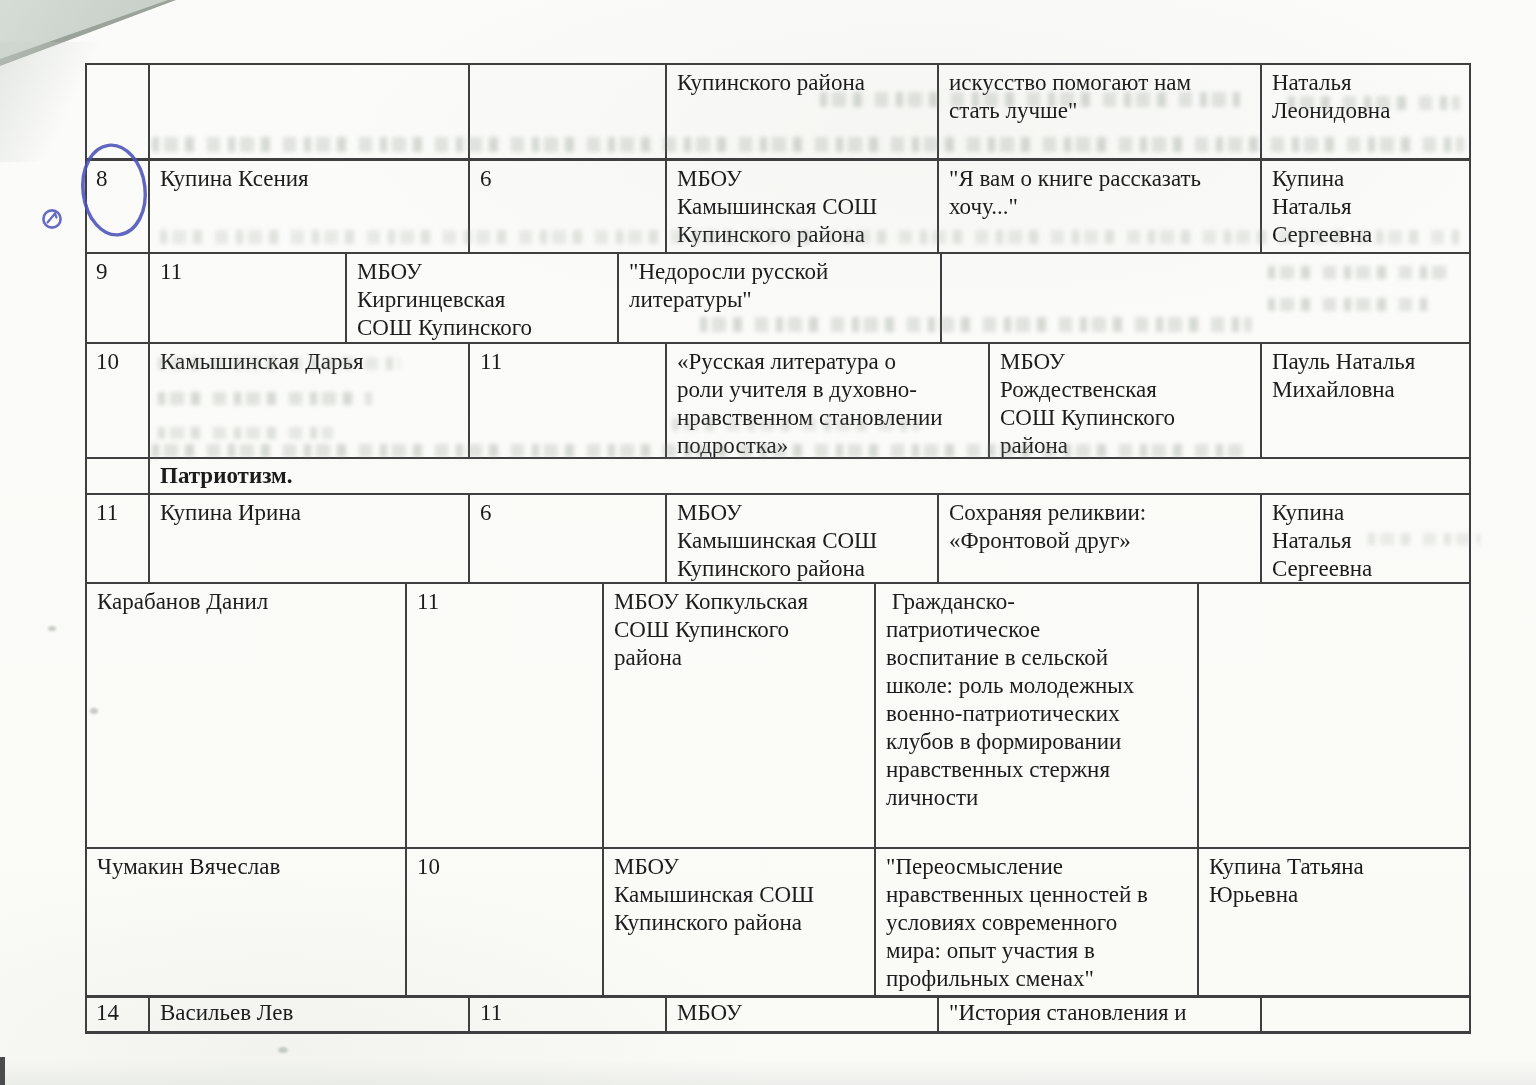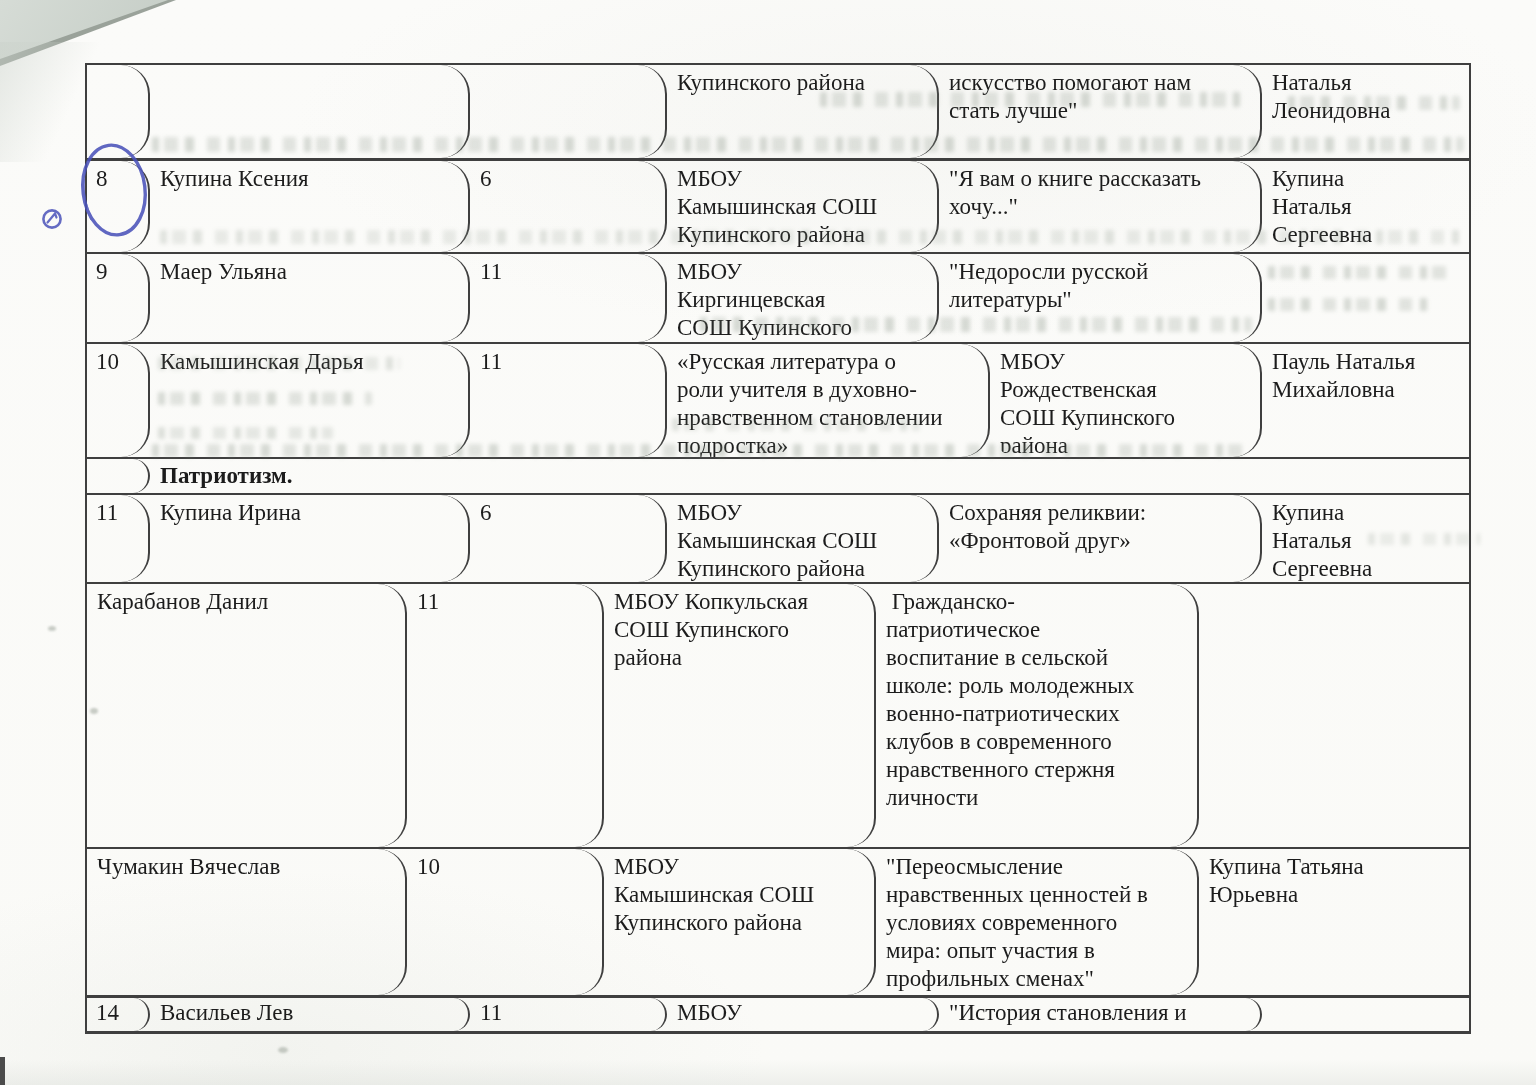--- a/index.html
+++ b/index.html
@@ -44,21 +44,21 @@
   .tr:last-child{border-bottom:none}
   .row-0{height:96px;border-bottom-width:3px}
   .row-1{height:93px}
   .row-2{height:90px}
   .row-3{height:115px}
   .row-sect{height:36px}
   .row-4{height:89px}
   .row-5{height:265px}
   .row-6{height:149px;border-bottom-width:3px}
   .row-7{height:33px}
-  .td{border-right:2px solid var(--line);padding:4px 10px 3px;overflow:hidden;white-space:pre-wrap;border-radius:29px;}
+  .td{border-right:2px solid var(--line);padding:4px 10px 3px;overflow:hidden;white-space:pre-wrap;}
   .td:last-child{border-right:none}
   .c0{width:63px;flex:none;padding-left:9px}
   .c1{width:320px;flex:none}
   .c2{width:197px;flex:none}
   .c3{width:272px;flex:none;padding-right:55px}
   .c4{width:323px;flex:none;padding-right:40px}
   .c5{flex:1;padding-right:45px}
   .row-7 .td{padding-top:1px}
   .section-cell{flex:1;font-weight:bold;border-right:none;padding-top:3px}
 
@@ -97,21 +97,20 @@
     <div class="td c0">8</div>
     <div class="td c1">Купина Ксения</div>
     <div class="td c2">6</div>
     <div class="td c3">МБОУ Камышинская СОШ Купинского района</div>
     <div class="td c4">"Я вам о книге рассказать хочу..."</div>
     <div class="td c5">Купина Наталья Сергеевна</div>
   </div>
 
   <div class="tr row-2">
     <div class="td c0">9</div>
-    <div class="td c1">Маер Ульяна</div>
     <div class="td c2">11</div>
     <div class="td c3">МБОУ Киргинцевская СОШ Купинского района</div>
     <div class="td c4">"Недоросли русской литературы"</div>
     <div class="td c5"></div>
   </div>
 
   <div class="tr row-3">
     <div class="td c0">10</div>
     <div class="td c1">Камышинская Дарья</div>
     <div class="td c2">11</div>
@@ -131,21 +130,21 @@
     <div class="td c2">6</div>
     <div class="td c3">МБОУ Камышинская СОШ Купинского района</div>
     <div class="td c4">Сохраняя реликвии: «Фронтовой друг»</div>
     <div class="td c5">Купина Наталья Сергеевна</div>
   </div>
 
   <div class="tr row-5">
     <div class="td c1">Карабанов Данил</div>
     <div class="td c2">11</div>
     <div class="td c3">МБОУ Копкульская СОШ Купинского района</div>
-    <div class="td c4"> Гражданско-патриотическое воспитание в сельской школе: роль молодежных военно-патриотических клубов в современного нравственного стержня личности</div>
+    <div class="td c4"> Гражданско-патриотическое воспитание в сельской школе: роль молодежных военно-патриотических клубов в формировании нравственных стержня личности</div>
     <div class="td c5"></div>
   </div>
 
   <div class="tr row-6">
     <div class="td c1">Чумакин Вячеслав</div>
     <div class="td c2">10</div>
     <div class="td c3">МБОУ Камышинская СОШ Купинского района</div>
     <div class="td c4">"Переосмысление нравственных ценностей в условиях современного мира: опыт участия в профильных сменах"</div>
     <div class="td c5">Купина Татьяна Юрьевна</div>
   </div>

